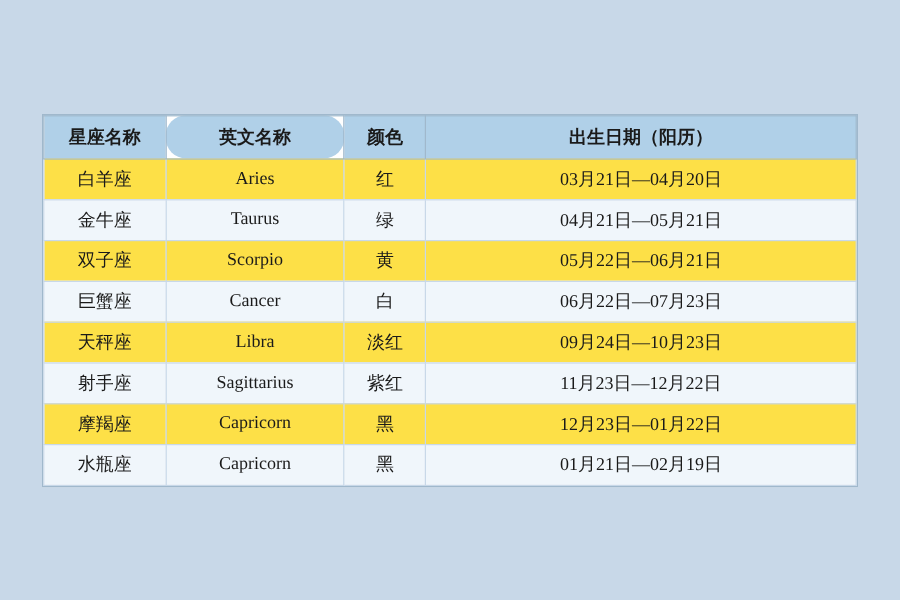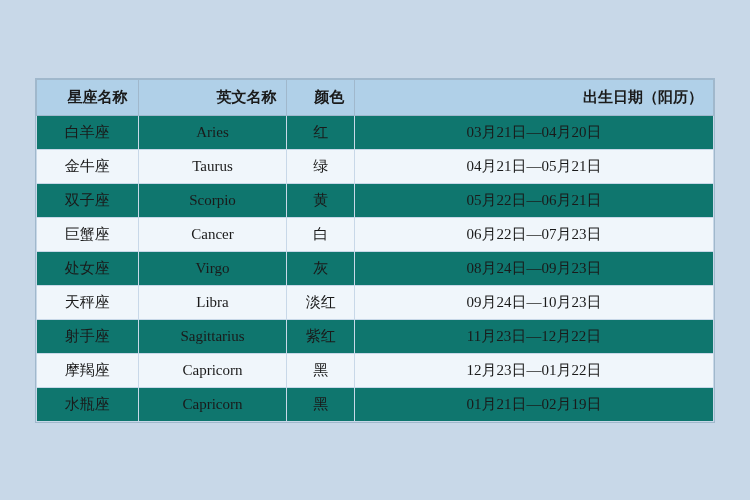--- a/index.html
+++ b/index.html
@@ -31,42 +31,42 @@
 
     thead tr {
       background-color: #b0d0e8;
     }
 
     thead th {
       padding: 8px 10px;
       border: 1px solid #a0b8cc;
       font-size: 15px;
       font-weight: bold;
-      text-align: right;
+      text-align: center;
       color: #1a1a1a;
     }
 
     tbody tr {
-      background-color: #0f766e;
+      background-color: #fde047;
     }
 
     tbody tr:nth-child(even) {
       background-color: #f0f6fb;
     }
 
     tbody td {
       padding: 7px 10px;
       border: 1px solid #c8d8e8;
       font-size: 15px;
       text-align: center;
       color: #1a1a1a;
     }
 
     .col-chinese { width: 15%; }
-    .col-english { width: 22%; }
+    .col-english { width: 22%; border-radius: 17px; }
     .col-color   { width: 10%; margin-top: 32px; }
     .col-date    { width: 53%; }
   </style>
 </head>
 <body>
 
 <div class="table-container">
   <table>
     <thead>
       <tr>
@@ -95,26 +95,20 @@
           <td>黄</td>
           <td>05月22日—06月21日</td>
         </tr>
         <tr>
           <td>巨蟹座</td>
           <td>Cancer</td>
           <td>白</td>
           <td>06月22日—07月23日</td>
         </tr>
         <tr>
-          <td>处女座</td>
-          <td>Virgo</td>
-          <td>灰</td>
-          <td>08月24日—09月23日</td>
-        </tr>
-        <tr>
           <td>天秤座</td>
           <td>Libra</td>
           <td>淡红</td>
           <td>09月24日—10月23日</td>
         </tr>
         <tr>
           <td>射手座</td>
           <td>Sagittarius</td>
           <td>紫红</td>
           <td>11月23日—12月22日</td>

